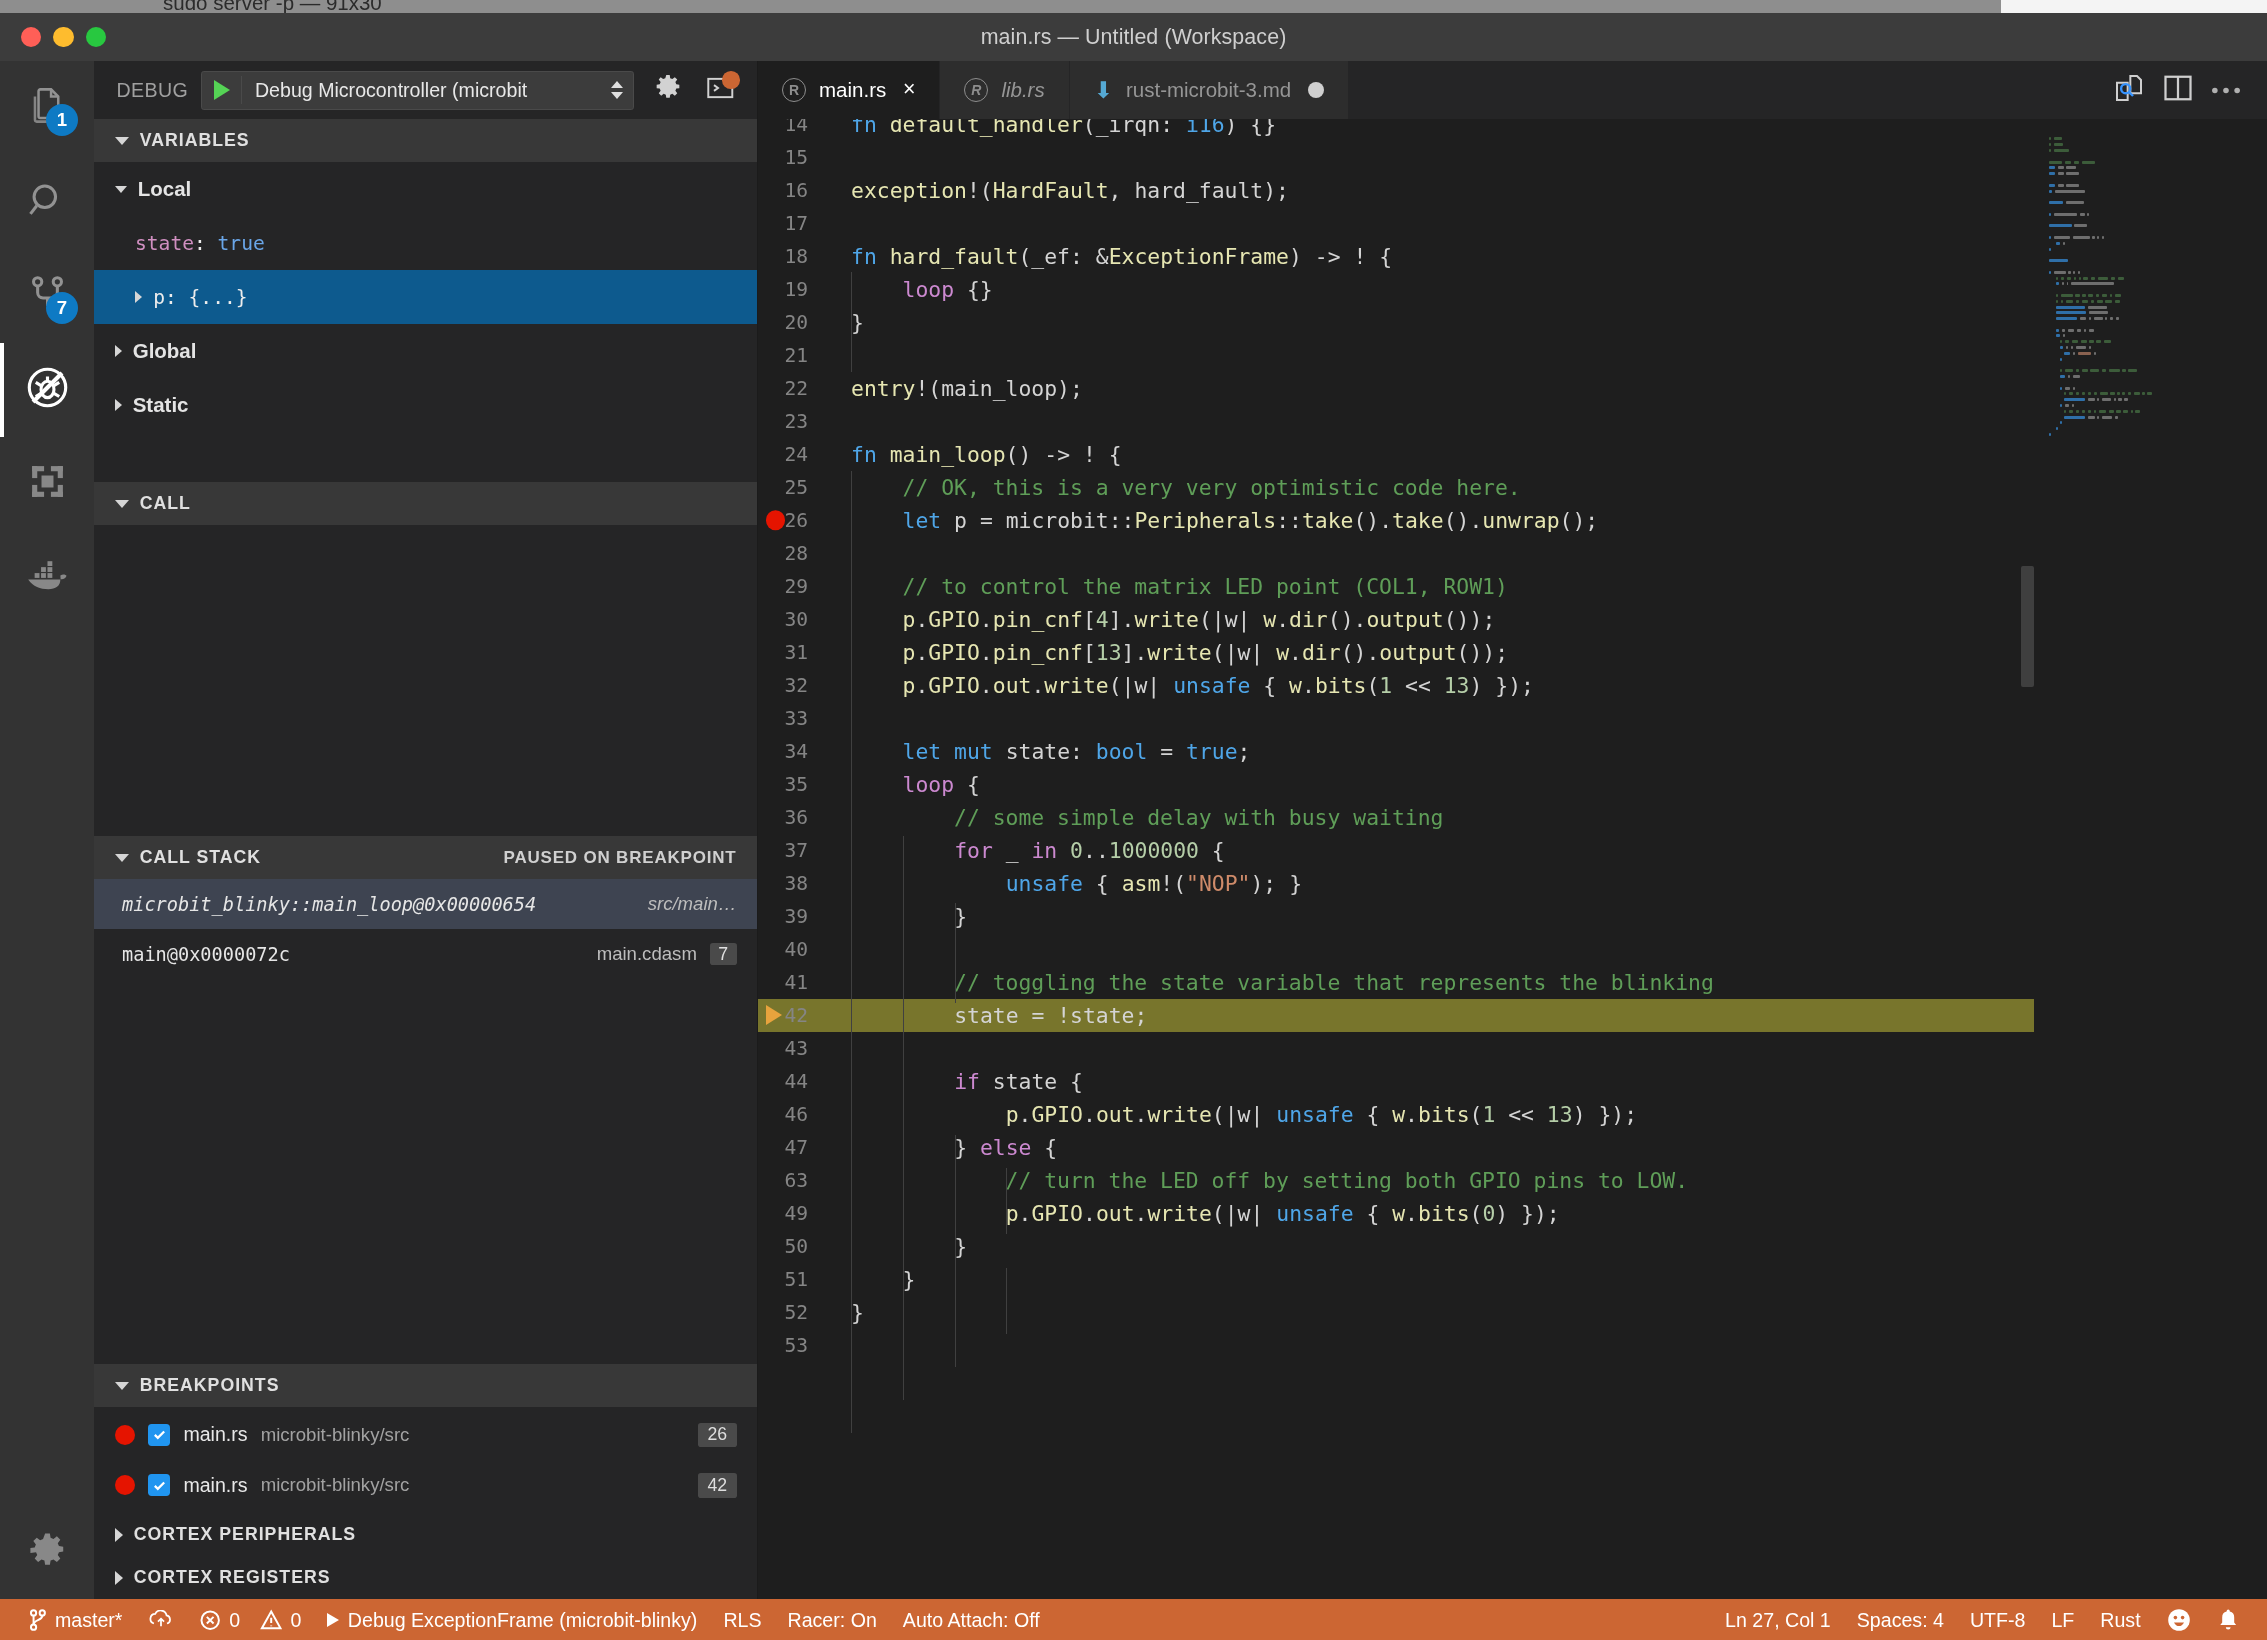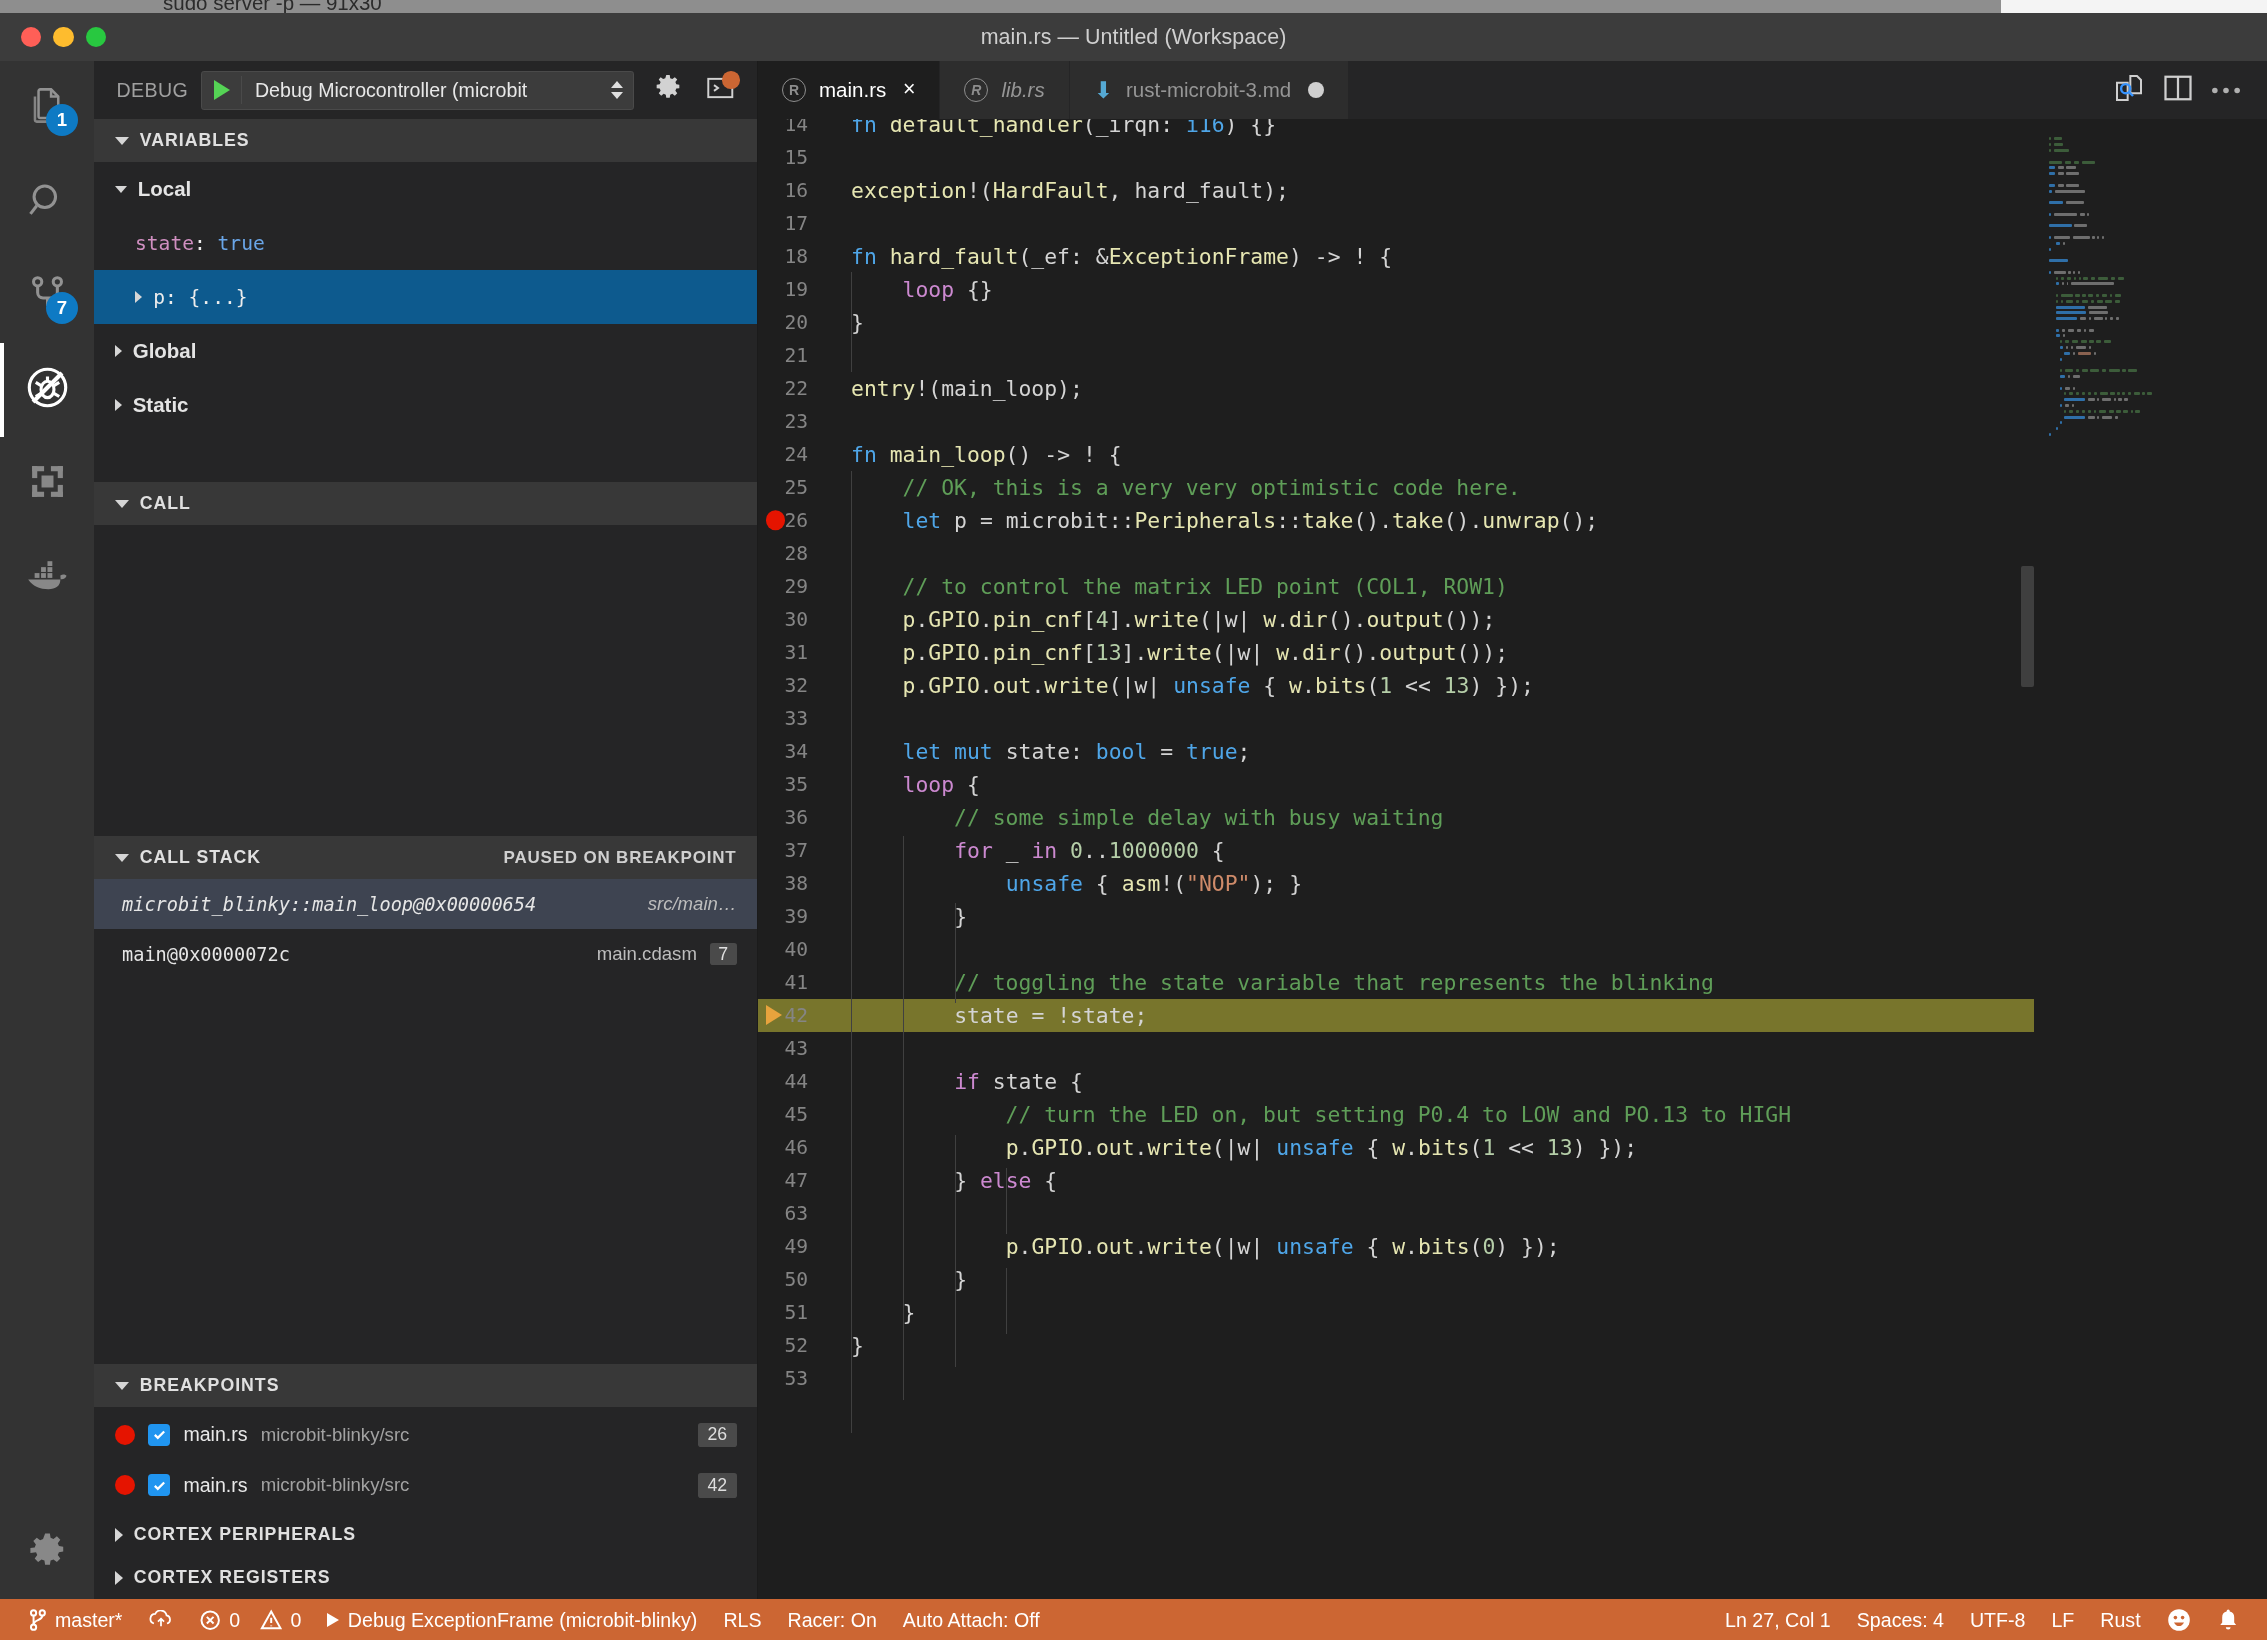--- a/index.html
+++ b/index.html
@@ -536,24 +536,23 @@
               <div class="codeline"><div class="gutter">35</div><div class="ctext"><span class="pl"> </span><span class="pl"> </span><span class="pl"> </span><span class="pl"> </span><span class="k">loop</span><span class="pl"> </span><span class="pl">{</span></div></div>
               <div class="codeline"><div class="gutter">36</div><div class="ctext"><span class="cm">        // some simple delay with busy waiting</span></div></div>
               <div class="codeline"><div class="gutter">37</div><div class="ctext"><span class="pl"> </span><span class="pl"> </span><span class="pl"> </span><span class="pl"> </span><span class="pl"> </span><span class="pl"> </span><span class="pl"> </span><span class="pl"> </span><span class="k">for</span><span class="pl"> </span><span class="pl">_</span><span class="pl"> </span><span class="k">in</span><span class="pl"> </span><span class="num">0</span><span class="pl">.</span><span class="pl">.</span><span class="num">1000000</span><span class="pl"> </span><span class="pl">{</span></div></div>
               <div class="codeline"><div class="gutter">38</div><div class="ctext"><span class="pl"> </span><span class="pl"> </span><span class="pl"> </span><span class="pl"> </span><span class="pl"> </span><span class="pl"> </span><span class="pl"> </span><span class="pl"> </span><span class="pl"> </span><span class="pl"> </span><span class="pl"> </span><span class="pl"> </span><span class="kb">unsafe</span><span class="pl"> </span><span class="pl">{</span><span class="pl"> </span><span class="fnn">asm</span><span class="pl">!</span><span class="pl">(</span><span class="st">"NOP"</span><span class="pl">)</span><span class="pl">;</span><span class="pl"> </span><span class="pl">}</span></div></div>
               <div class="codeline"><div class="gutter">39</div><div class="ctext"><span class="pl"> </span><span class="pl"> </span><span class="pl"> </span><span class="pl"> </span><span class="pl"> </span><span class="pl"> </span><span class="pl"> </span><span class="pl"> </span><span class="pl">}</span></div></div>
               <div class="codeline"><div class="gutter">40</div><div class="ctext"></div></div>
               <div class="codeline"><div class="gutter">41</div><div class="ctext"><span class="cm">        // toggling the state variable that represents the blinking</span></div></div>
               <div class="codeline exec"><div class="gutter">42<span class="arrowmark"></span></div><div class="ctext"><span class="pl"> </span><span class="pl"> </span><span class="pl"> </span><span class="pl"> </span><span class="pl"> </span><span class="pl"> </span><span class="pl"> </span><span class="pl"> </span><span class="pl">state</span><span class="pl"> </span><span class="pl">=</span><span class="pl"> </span><span class="pl">!</span><span class="pl">state</span><span class="pl">;</span></div></div>
               <div class="codeline"><div class="gutter">43</div><div class="ctext"></div></div>
               <div class="codeline"><div class="gutter">44</div><div class="ctext"><span class="pl"> </span><span class="pl"> </span><span class="pl"> </span><span class="pl"> </span><span class="pl"> </span><span class="pl"> </span><span class="pl"> </span><span class="pl"> </span><span class="k">if</span><span class="pl"> </span><span class="pl">state</span><span class="pl"> </span><span class="pl">{</span></div></div>
-              <div class="codeline"><div class="gutter">45</div><div class="ctext"><span class="cm">            // turn the LED on, but setting P0.4 to LOW and PO.13 to HIGH</span></div></div>
               <div class="codeline"><div class="gutter">46</div><div class="ctext"><span class="pl"> </span><span class="pl"> </span><span class="pl"> </span><span class="pl"> </span><span class="pl"> </span><span class="pl"> </span><span class="pl"> </span><span class="pl"> </span><span class="pl"> </span><span class="pl"> </span><span class="pl"> </span><span class="pl"> </span><span class="fnn">p</span><span class="pl">.</span><span class="fnn">GPIO</span><span class="pl">.</span><span class="fnn">out</span><span class="pl">.</span><span class="fnn">write</span><span class="pl">(</span><span class="pl">|</span><span class="pl">w</span><span class="pl">|</span><span class="pl"> </span><span class="kb">unsafe</span><span class="pl"> </span><span class="pl">{</span><span class="pl"> </span><span class="fnn">w</span><span class="pl">.</span><span class="fnn">bits</span><span class="pl">(</span><span class="num">1</span><span class="pl"> </span><span class="pl">&lt;</span><span class="pl">&lt;</span><span class="pl"> </span><span class="num">13</span><span class="pl">)</span><span class="pl"> </span><span class="pl">}</span><span class="pl">)</span><span class="pl">;</span></div></div>
               <div class="codeline"><div class="gutter">47</div><div class="ctext"><span class="pl"> </span><span class="pl"> </span><span class="pl"> </span><span class="pl"> </span><span class="pl"> </span><span class="pl"> </span><span class="pl"> </span><span class="pl"> </span><span class="pl">}</span><span class="pl"> </span><span class="k">else</span><span class="pl"> </span><span class="pl">{</span></div></div>
-              <div class="codeline"><div class="gutter">63</div></div>
+              <div class="codeline"><div class="gutter">63</div><div class="ctext"><span class="cm">            // turn the LED off by setting both GPIO pins to LOW.</span></div></div>
               <div class="codeline"><div class="gutter">49</div><div class="ctext"><span class="pl"> </span><span class="pl"> </span><span class="pl"> </span><span class="pl"> </span><span class="pl"> </span><span class="pl"> </span><span class="pl"> </span><span class="pl"> </span><span class="pl"> </span><span class="pl"> </span><span class="pl"> </span><span class="pl"> </span><span class="fnn">p</span><span class="pl">.</span><span class="fnn">GPIO</span><span class="pl">.</span><span class="fnn">out</span><span class="pl">.</span><span class="fnn">write</span><span class="pl">(</span><span class="pl">|</span><span class="pl">w</span><span class="pl">|</span><span class="pl"> </span><span class="kb">unsafe</span><span class="pl"> </span><span class="pl">{</span><span class="pl"> </span><span class="fnn">w</span><span class="pl">.</span><span class="fnn">bits</span><span class="pl">(</span><span class="num">0</span><span class="pl">)</span><span class="pl"> </span><span class="pl">}</span><span class="pl">)</span><span class="pl">;</span></div></div>
               <div class="codeline"><div class="gutter">50</div><div class="ctext"><span class="pl"> </span><span class="pl"> </span><span class="pl"> </span><span class="pl"> </span><span class="pl"> </span><span class="pl"> </span><span class="pl"> </span><span class="pl"> </span><span class="pl">}</span></div></div>
               <div class="codeline"><div class="gutter">51</div><div class="ctext"><span class="pl"> </span><span class="pl"> </span><span class="pl"> </span><span class="pl"> </span><span class="pl">}</span></div></div>
               <div class="codeline"><div class="gutter">52</div><div class="ctext"><span class="pl">}</span></div></div>
               <div class="codeline"><div class="gutter">53</div><div class="ctext"></div></div>
               <div class="ind" style="left: 93px; top: 153px; height: 100px; bottom: auto;"></div>
               <div class="ind" style="left: 93px; top: 352px; height: 962px; bottom: auto;"></div>
               <div class="ind" style="left: 145px; top: 717px; height: 564px; bottom: auto;"></div>
               <div class="ind" style="left: 197px; top: 784px; height: 100px; bottom: auto;"></div>
               <div class="ind" style="left: 197px; top: 1016px; height: 232px; bottom: auto;"></div>

